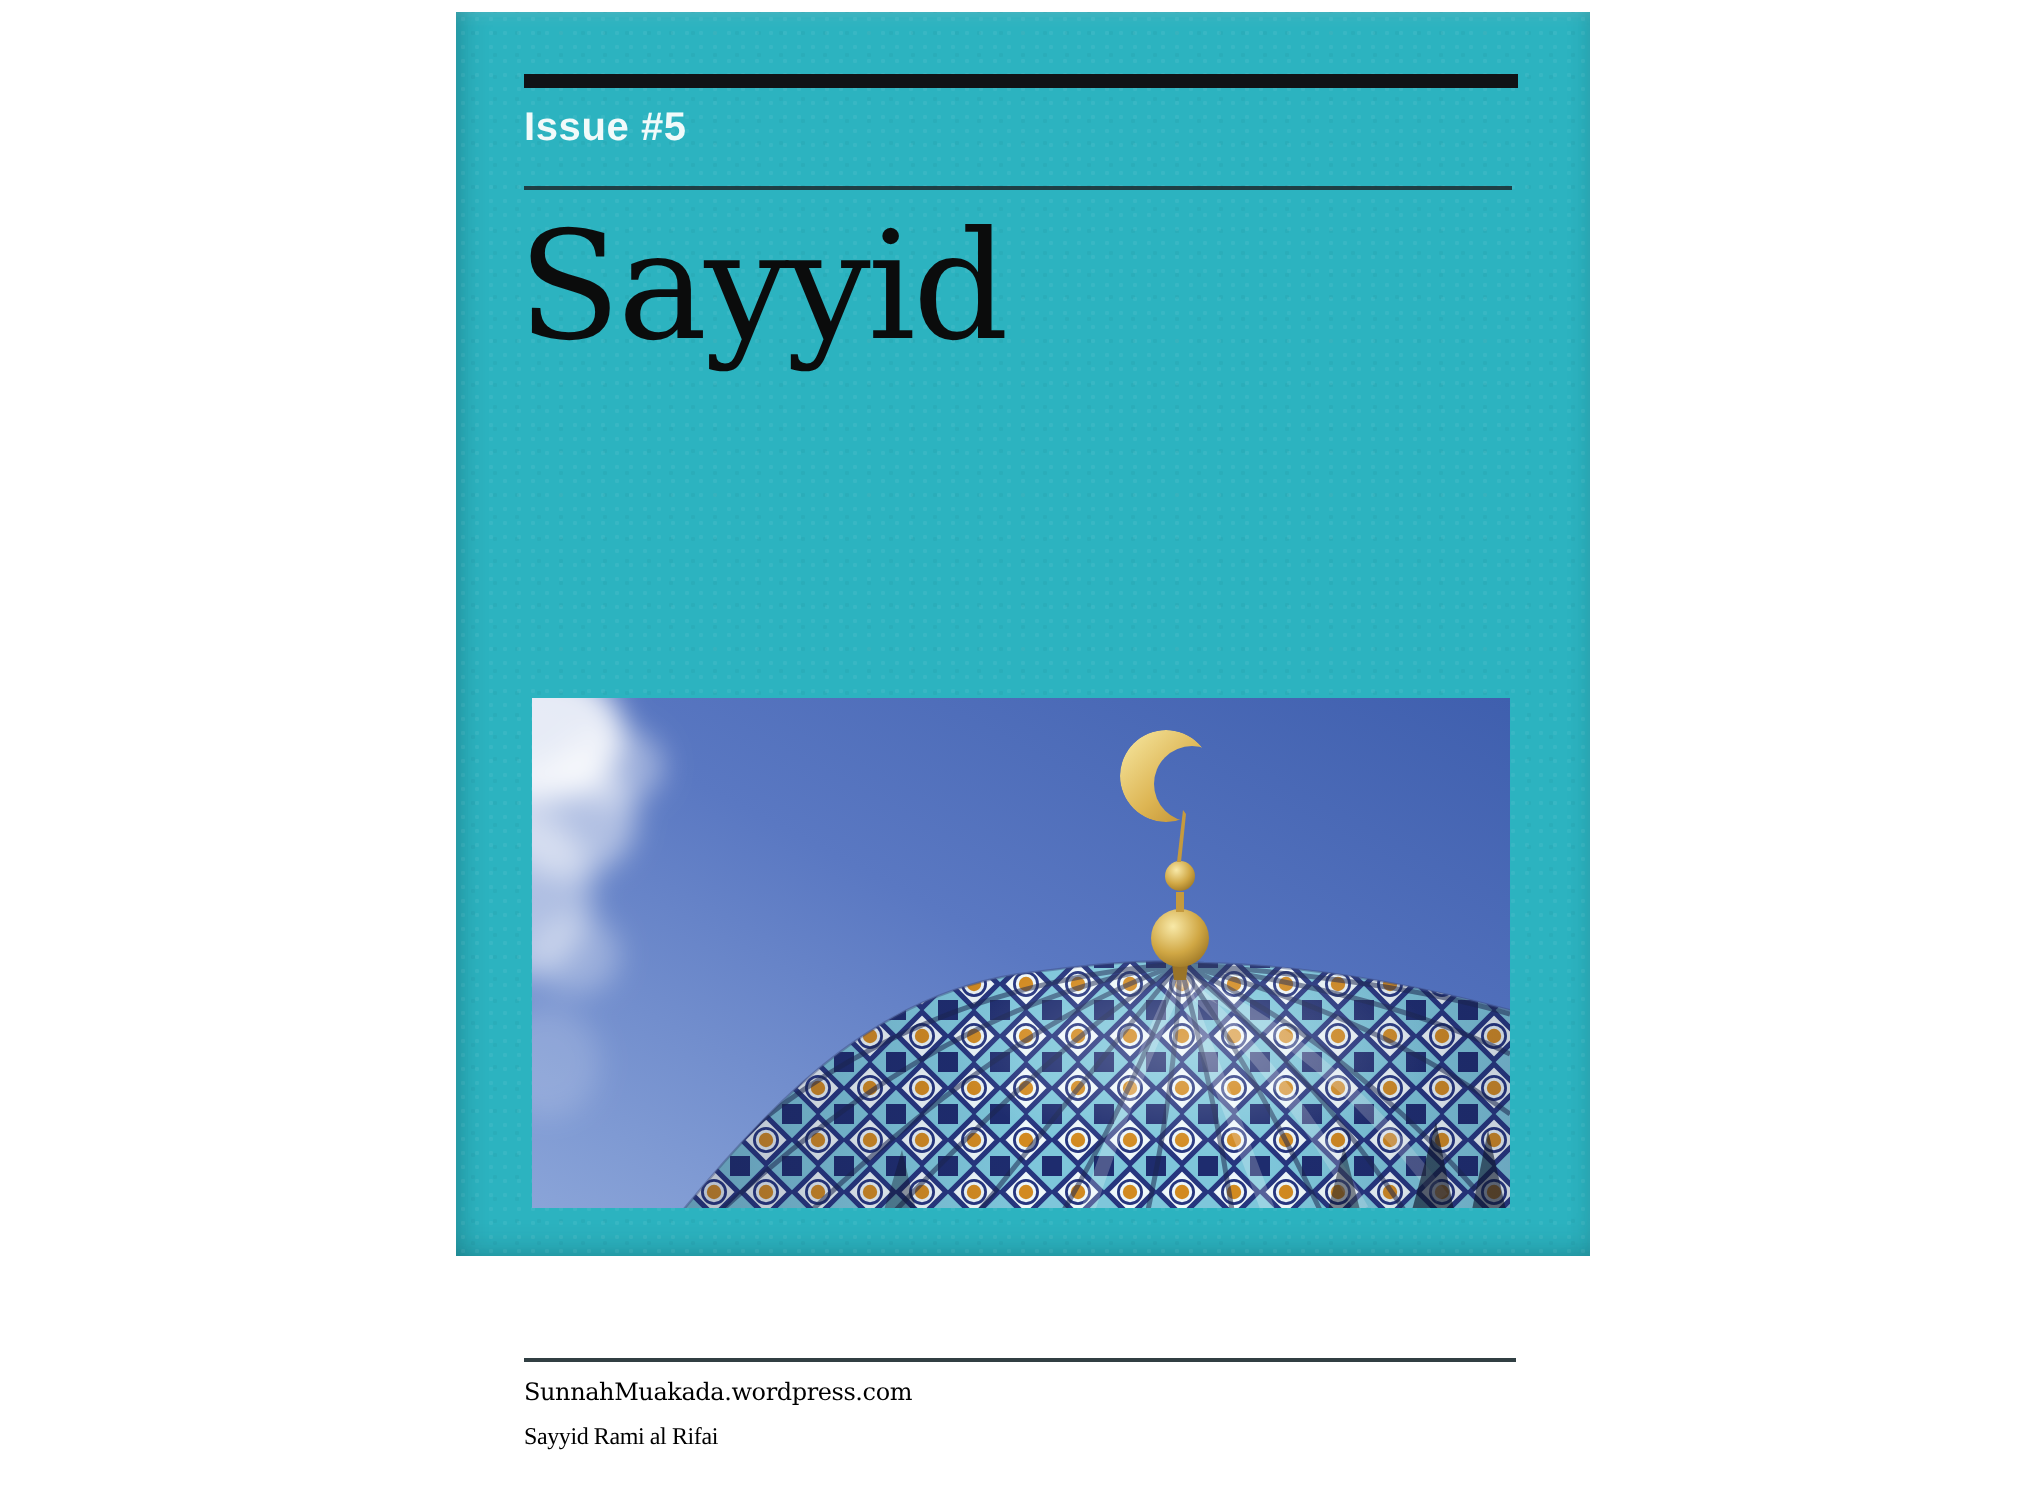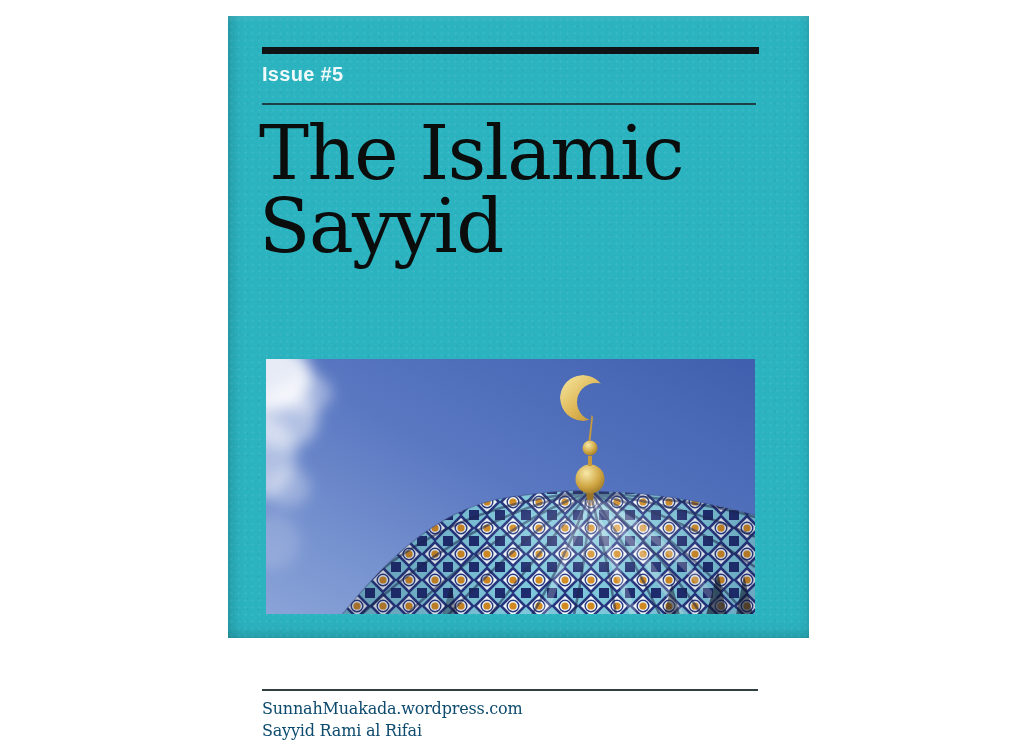--- a/index.html
+++ b/index.html
@@ -1,26 +1,25 @@
 <!DOCTYPE html>
 <html><head>
 <meta charset="utf-8">
 <style>
   html,body { margin:0; padding:0; }
   body { background:#ffffff; font-family:"Liberation Sans", sans-serif; }
   .stage { position:relative; width:1020px; height:745px; background:#ffffff; overflow:hidden; }
 
   .cover {
-    position:absolute; left:228px; top:16px; width:567px; height:622px;
+    position:absolute; left:228px; top:6px; width:567px; height:622px;
     background:#2cb3c0;
     box-shadow: inset 10px 0 14px -8px rgba(0,40,45,.25),
                 inset -8px 0 12px -8px rgba(0,40,45,.15),
                 inset 0 -12px 16px -10px rgba(0,40,45,.22),
                 inset 0 6px 10px -8px rgba(255,255,255,.35);
-    padding-left: 14px;
   }
   .cover::before {
     content:""; position:absolute; inset:0;
     background-image: radial-gradient(rgba(255,255,255,.06) 1px, transparent 1.2px),
                       radial-gradient(rgba(0,60,70,.05) 1px, transparent 1.2px);
     background-size: 7px 7px, 11px 11px;
     background-position: 0 0, 3px 5px;
     pointer-events:none;
   }
 
@@ -40,40 +39,39 @@
     font-size:75px; line-height:73px; letter-spacing:-1.5px;
     color:#0b0c0c; white-space:nowrap;
   }
   .title span { display:block; }
 
   .photo { position:absolute; left:38px; top:343px; width:489px; height:255px; }
   .photo svg { display:block; }
 
   .site, .author {
     position:absolute; left:34px;
-    font-family:"DejaVu Serif", serif; font-size:16px;
-    color:#0c4a6e; letter-spacing:-.2px; white-space:nowrap;
+    font-family:"DejaVu Serif", serif; font-size:12px;
+    color:#000000; letter-spacing:-.2px; white-space:nowrap;
   }
   .site { top:683px; }
-  .author { top:705px; }
+  .author { top:705px;font-family:Liberation Serif, serif; }
 </style>
 </head>
 <body>
 
 <div class="stage">
   <div class="cover">
 
     <div class="top-bar"></div>
 
     <div class="issue">Issue #5</div>
 
     <div class="rule rule1"></div>
 
     <h1 class="title">
-        <span>The Islamic</span>
         <span>Sayyid</span>
       </h1>
 
     <div class="photo">
       <svg width="489" height="255" viewBox="0 0 489 255" xmlns="http://www.w3.org/2000/svg">
         <defs>
           <linearGradient id="skyGrad" x1="1" y1="0" x2="0" y2="1">
             <stop offset="0" stop-color="#3f5fae"></stop>
             <stop offset="0.5" stop-color="#5a78c2"></stop>
             <stop offset="1" stop-color="#8aa4d8"></stop>

